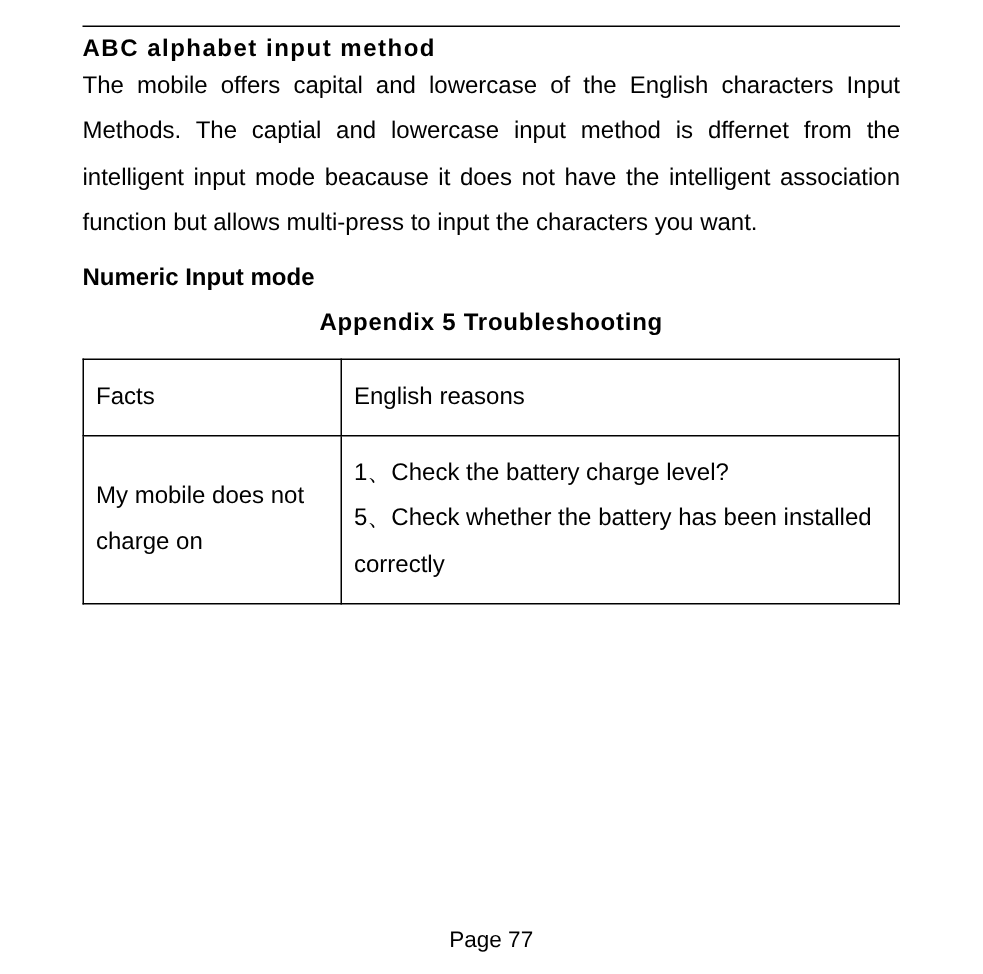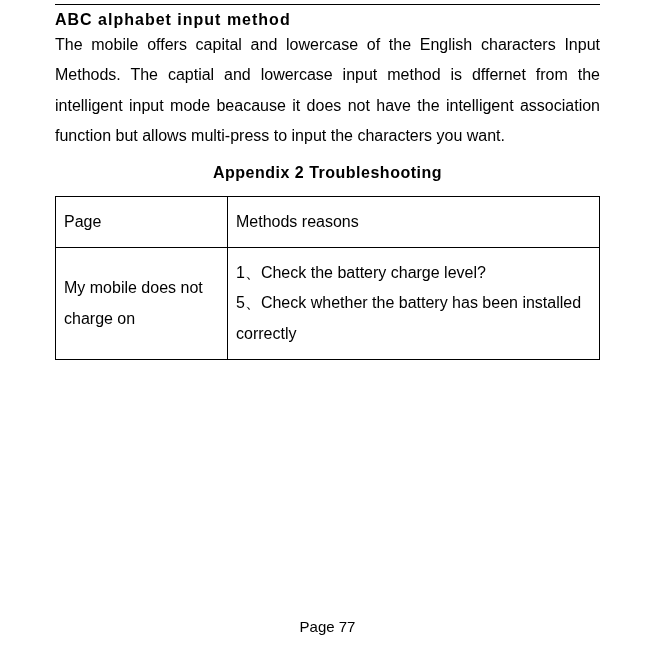--- a/index.html
+++ b/index.html
@@ -7,21 +7,21 @@
     padding: 0;
     font-family: Arial, Helvetica, sans-serif;
     font-size: 16px;
     color: #000;
     background: #fff;
   }
   .page {
     width: 655px;
     height: 649px;
     box-sizing: border-box;
-    padding: 4px 55px 0 55px;
+    padding: 17px 55px 0 55px;
     position: relative;
   }
   .rule {
     border-top: 1.5px solid #000;
     margin: 0 0 6px 0;
   }
   .heading-bold {
     font-weight: bold;
     letter-spacing: 1px;
   }
@@ -71,28 +71,29 @@
 </style>
 </head>
 <body>
 
 <div class="page">
   <div class="rule"></div>
 
   <div class="heading-bold">ABC alphabet input method</div>
   <div class="para">The mobile offers capital and lowercase of the English characters Input Methods. The captial and lowercase input method is dffernet from the intelligent input mode beacause it does not have the intelligent association function but allows multi-press to input the characters you want.</div>
 
+  <div class="heading-bold-2">Numeric Input mode</div>
 
-  <div class="appendix">Appendix 2    Troubleshooting</div>
+  <div class="appendix">Appendix 5    Troubleshooting</div>
 
   <table>
     <tbody>
         <tr>
-      <td class="col-left">Page</td>
-      <td>Methods reasons</td>
+      <td class="col-left">Facts</td>
+      <td>English reasons</td>
     </tr>
     <tr>
       <td class="col-left">My mobile does not charge on</td>
       <td style="white-space: pre-line;">1、Check the battery charge level?
 5、Check whether the battery has been installed correctly</td>
     </tr>
   </tbody>
     </table>
 
   <div class="footer">Page 77</div>

